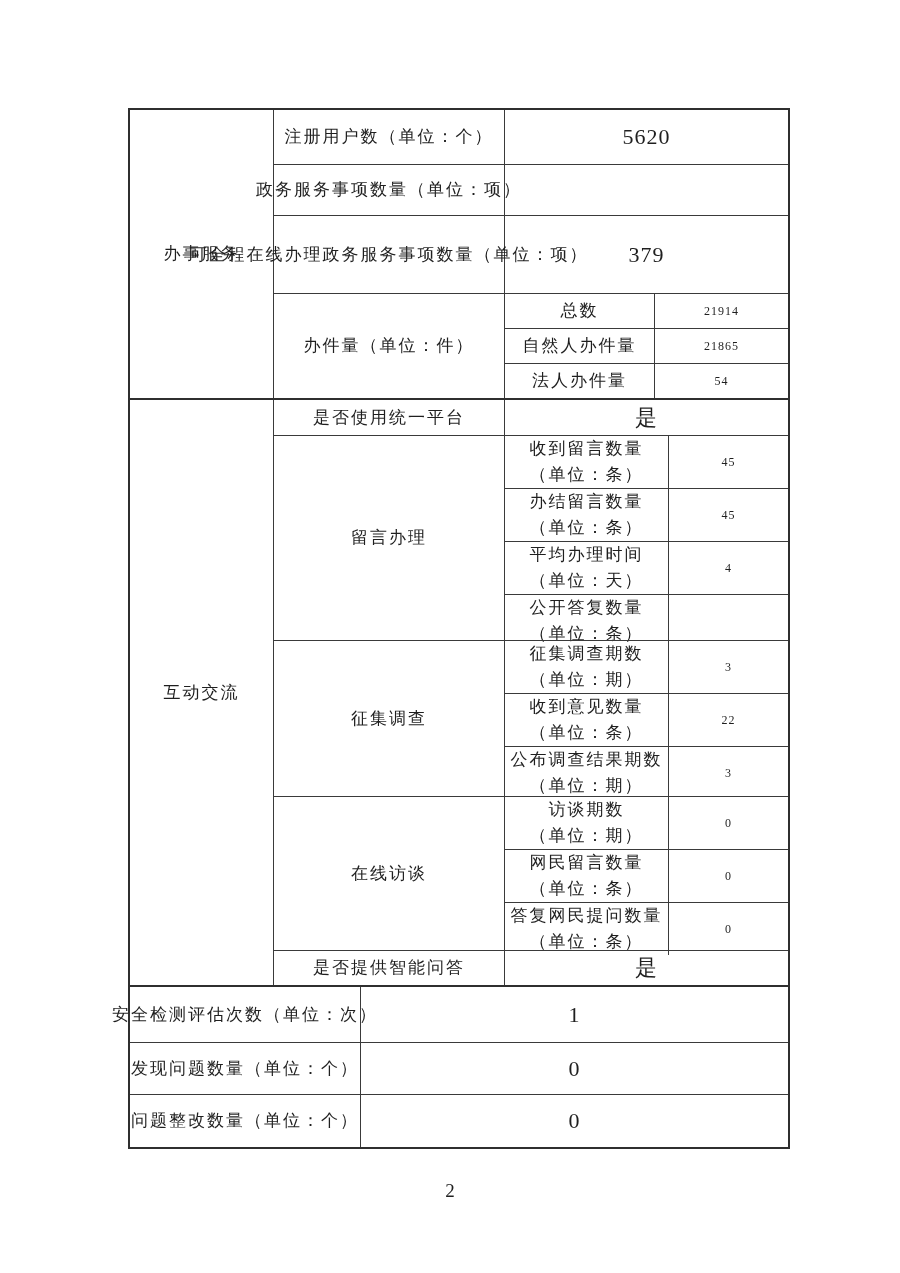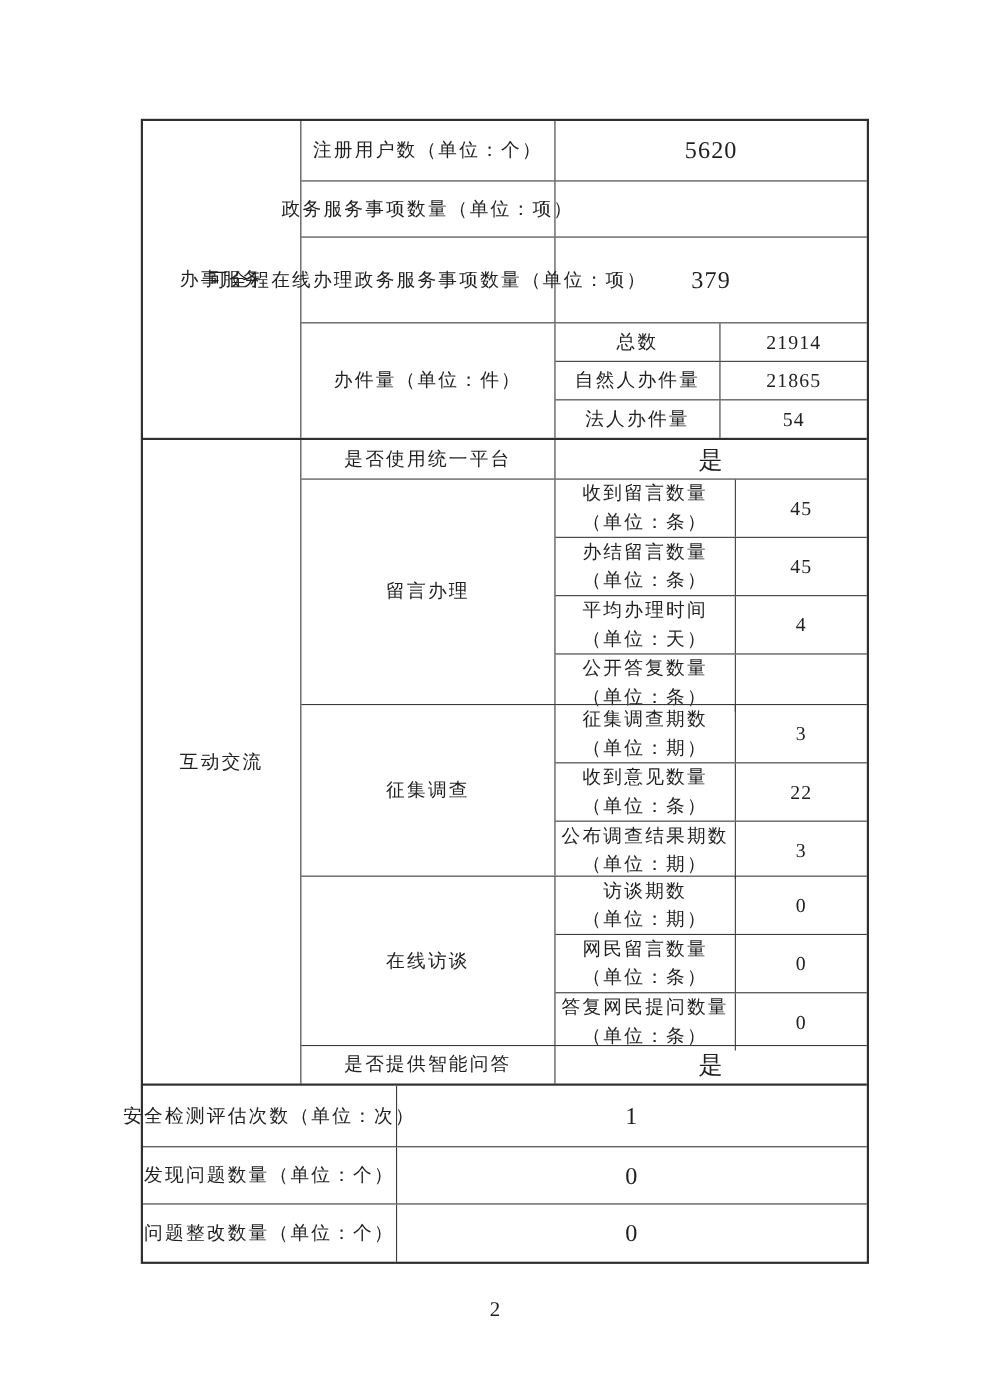--- a/index.html
+++ b/index.html
@@ -72,21 +72,21 @@
     align-items: center;
     font-size: 17px;
     letter-spacing: 2px;
     line-height: 26px;
   }
   .sub-value {
     flex: 1;
     display: flex;
     justify-content: center;
     align-items: center;
-    font-size: 18px;
+    font-size: 12px;
     letter-spacing: 1px;
   }
   .label-line { white-space: nowrap; }
   .page-number {
     position: absolute;
     left: 0; right: 0;
     top: 1180px;
     text-align: center;
     font-size: 19px;
     color: #1f1f1f;

